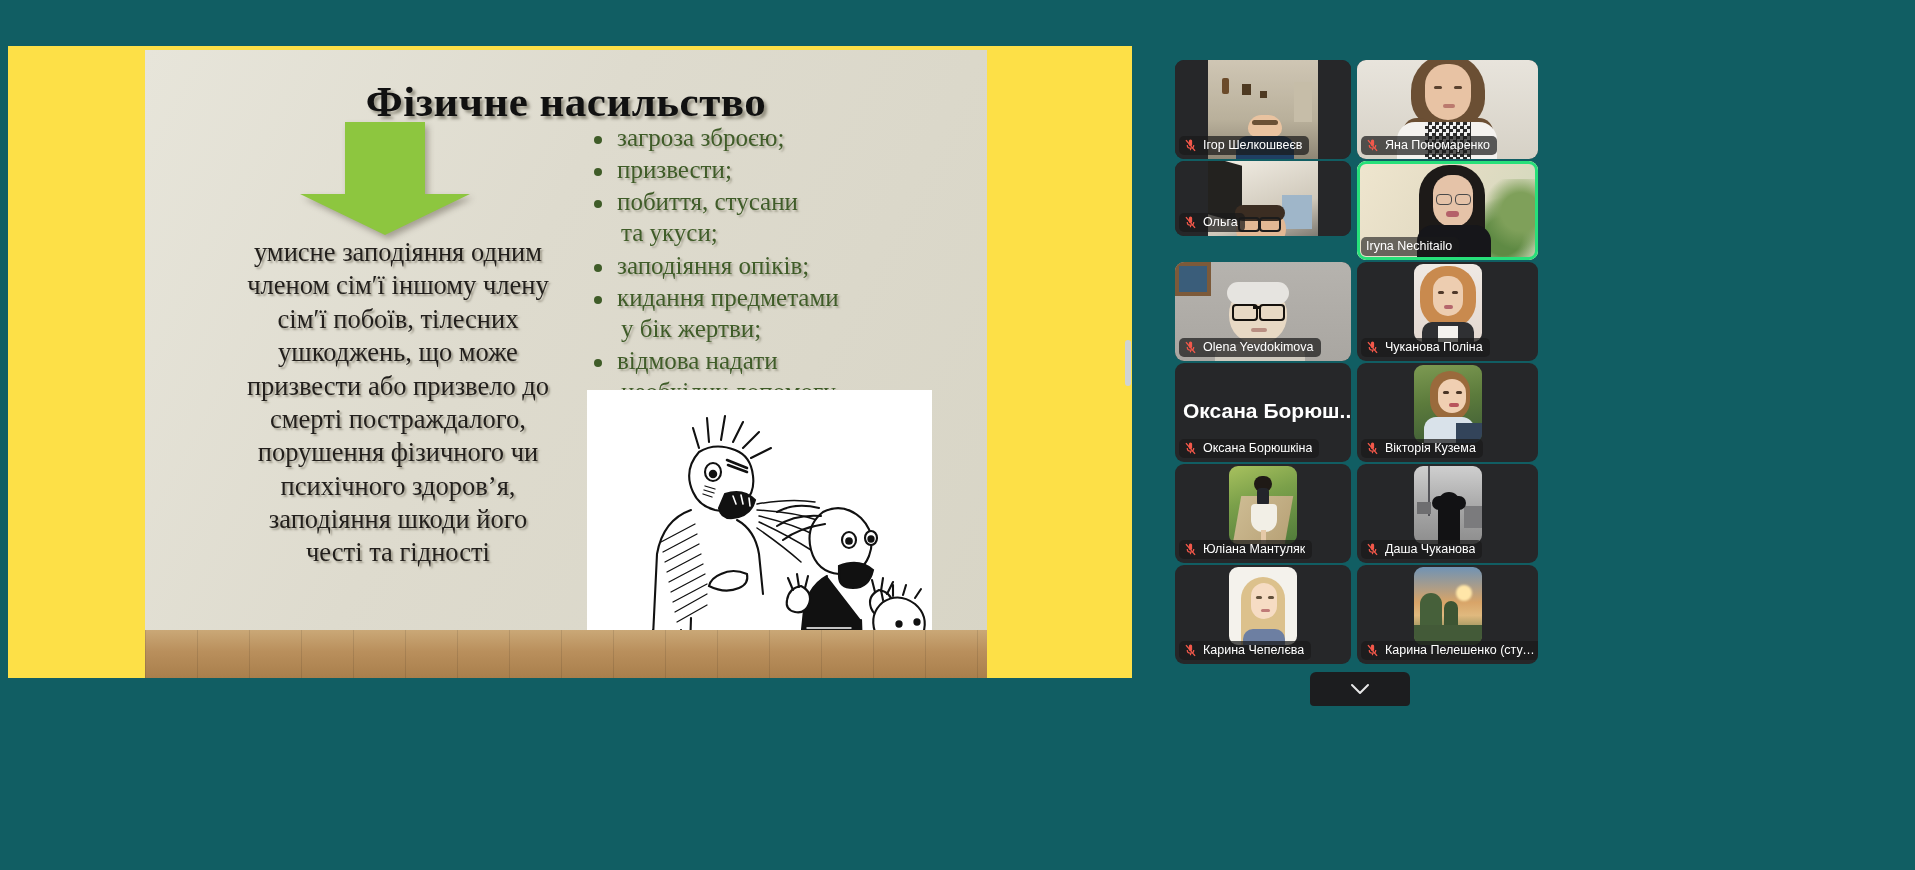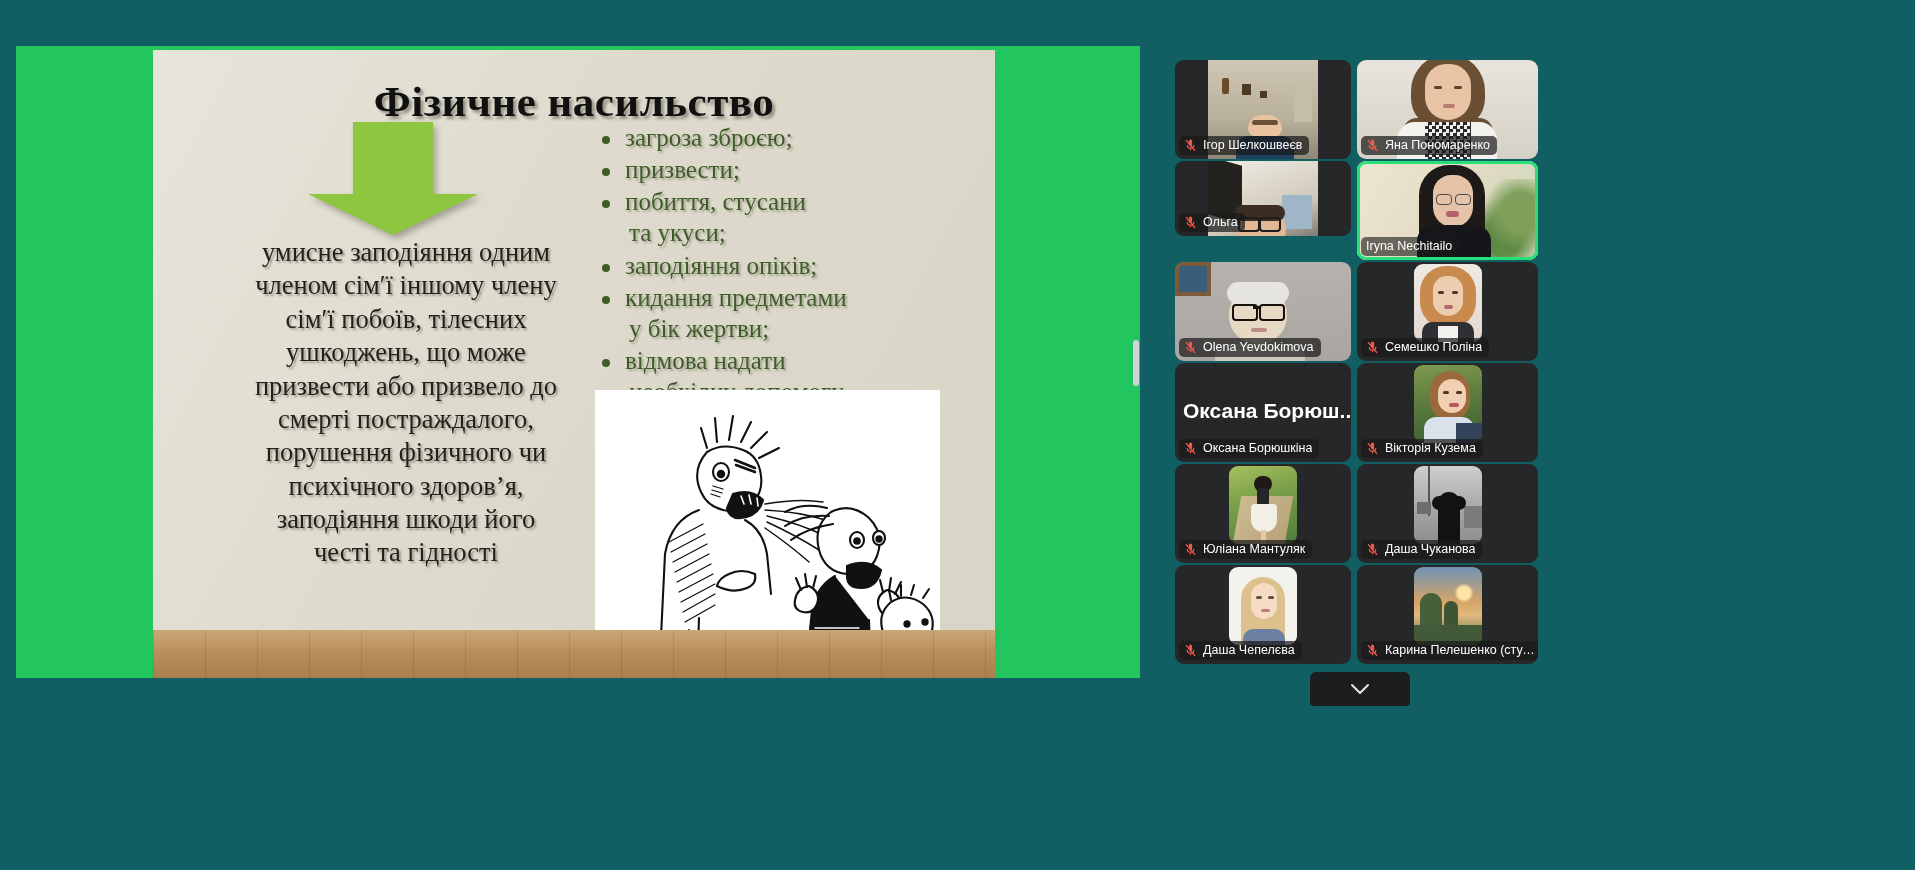--- a/index.html
+++ b/index.html
@@ -1,20 +1,20 @@
 <!DOCTYPE html>
 <html><head>
 <meta charset="utf-8">
 <style>
   html,body{margin:0;padding:0;background:#0d5c60;}
   body{width:1915px;height:870px;overflow:hidden;font-family:"Liberation Sans",sans-serif;}
   #app{position:relative;width:1915px;height:870px;background:#115e63;}
 
   
-  .stage{position:absolute;left:8px;top:46px;width:1124px;height:632px;background:#22c55e;overflow:hidden;margin-left:8px;}
+  .stage{position:absolute;left:8px;top:46px;width:1124px;height:632px;background:#fde047;overflow:hidden;}
   .slide{position:absolute;left:137px;top:4px;width:842px;height:628px;
          background:linear-gradient(118deg,#e7e5da 0%,#dedbce 42%,#d8d5c6 100%);overflow:hidden;}
   .slide-floor{position:absolute;left:0;bottom:0;width:100%;height:48px;
          background:linear-gradient(180deg,#caa877 0%,#b98f5c 45%,#a97f4c 100%);}
   .slide-floor:after{content:"";position:absolute;inset:0;
          background:repeating-linear-gradient(90deg,rgba(0,0,0,.10) 0 1px,rgba(0,0,0,0) 1px 52px);}
 
   .slide-title{position:absolute;left:0;top:27px;width:842px;text-align:center;
         font-family:"Liberation Serif",serif;font-weight:700;font-size:43px;color:#111;
         letter-spacing:.5px;text-shadow:3px 3px 3px rgba(90,85,70,.55);}
@@ -292,21 +292,21 @@
           <div style="position:absolute;left:8px;top:58px;width:52px;height:22px;background:#2f3033;border-radius:10px 10px 0 0;"></div>
           <div style="position:absolute;left:24px;top:62px;width:20px;height:18px;background:#f4f2ee;"></div>
         </div>
         <div class="namebar">
           <svg class="mute" viewBox="0 0 16 16">
             <path d="M6 2.6a2 2 0 0 1 4 0v4.1a2 2 0 0 1-4 0z" fill="#f2584a"></path>
             <path d="M4 7.3a4 4 0 0 0 8 0" stroke="#f2584a" stroke-width="1.5" fill="none"></path>
             <path d="M8 11.3v2.4" stroke="#f2584a" stroke-width="1.5"></path>
             <path d="M2.4 1.4 13.6 14.6" stroke="#f2584a" stroke-width="1.7"></path>
           </svg>
-          <span class="nm">Семешко Поліна</span>
+          <span class="nm">Чуканова Поліна</span>
         </div>
       </div>
 
       <div class="tile col0" style="top:303px;height:99px;">
         <div class="noVideoName">Оксана  Борюш...</div>
         <div class="namebar">
           <svg class="mute" viewBox="0 0 16 16">
             <path d="M6 2.6a2 2 0 0 1 4 0v4.1a2 2 0 0 1-4 0z" fill="#f2584a"></path>
             <path d="M4 7.3a4 4 0 0 0 8 0" stroke="#f2584a" stroke-width="1.5" fill="none"></path>
             <path d="M8 11.3v2.4" stroke="#f2584a" stroke-width="1.5"></path>
@@ -388,21 +388,21 @@
           <div style="position:absolute;left:32px;top:42px;width:9px;height:3px;background:#c07b78;border-radius:2px;"></div>
           <div style="position:absolute;left:14px;top:62px;width:42px;height:16px;background:#6d7fa2;border-radius:10px 10px 0 0;"></div>
         </div>
         <div class="namebar">
           <svg class="mute" viewBox="0 0 16 16">
             <path d="M6 2.6a2 2 0 0 1 4 0v4.1a2 2 0 0 1-4 0z" fill="#f2584a"></path>
             <path d="M4 7.3a4 4 0 0 0 8 0" stroke="#f2584a" stroke-width="1.5" fill="none"></path>
             <path d="M8 11.3v2.4" stroke="#f2584a" stroke-width="1.5"></path>
             <path d="M2.4 1.4 13.6 14.6" stroke="#f2584a" stroke-width="1.7"></path>
           </svg>
-          <span class="nm">Даша Чепелєва</span>
+          <span class="nm">Карина Чепелєва</span>
         </div>
       </div>
 
       <div class="tile col1" style="top:505px;height:99px;">
         <div class="avatar" style="left:57px;top:2px;width:68px;height:78px;
                     background:linear-gradient(180deg,#6f93b5 0%,#d8a468 45%,#e0b97e 62%,#4f6a3c 100%);">
           <div style="position:absolute;right:10px;top:18px;width:16px;height:16px;border-radius:50%;background:#ffe6a8;filter:blur(1px);"></div>
           <div style="position:absolute;left:6px;top:26px;width:22px;height:34px;border-radius:11px 11px 0 0;background:#46603a;"></div>
           <div style="position:absolute;left:30px;top:34px;width:14px;height:26px;border-radius:7px 7px 0 0;background:#3d5533;"></div>
           <div style="position:absolute;left:0;bottom:0;width:68px;height:20px;background:#435a38;"></div>

